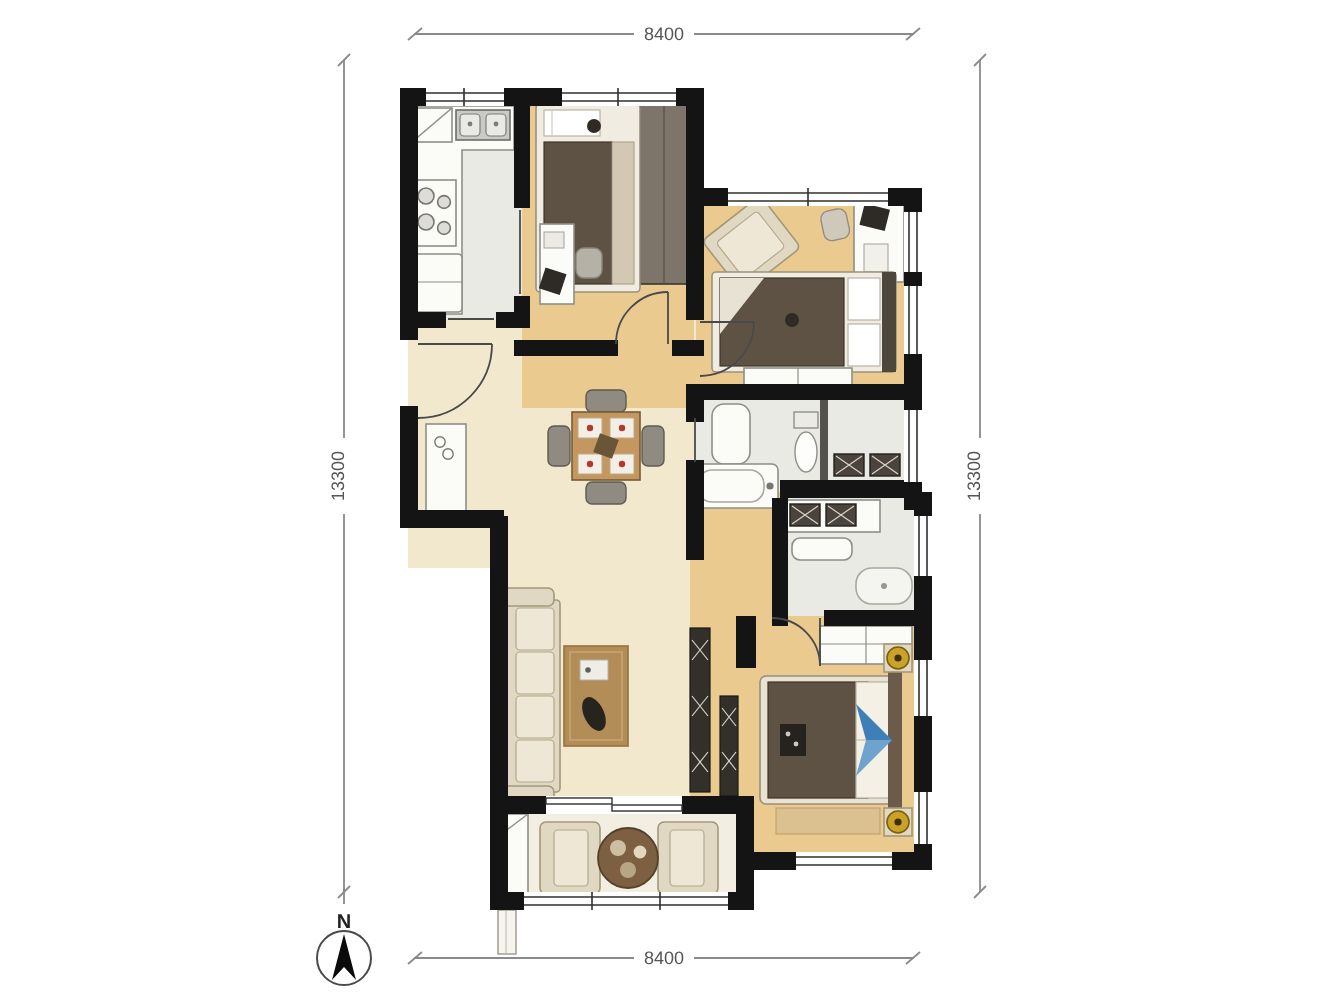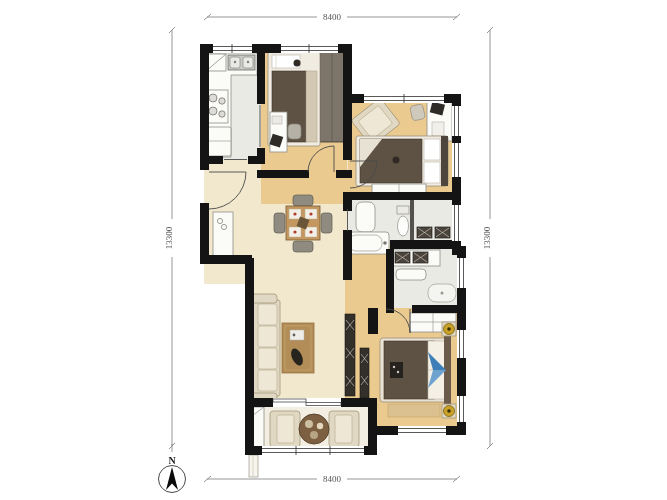--- a/index.html
+++ b/index.html
@@ -1,17 +1,17 @@
 <!DOCTYPE html>
 <html style="--wall: #141414; --floor_wood: #ebca90; --floor_cream: #f1e8cd; --floor_tile: #eaeae5; --floor_balcony: #f2eee2; --furniture_dark: #5d5244; --accent_blue: #3f7fb8; --accent_gold: #c9a227; --accent_red: #b03a2e; --dim_line: #8a8a8a; --dim_text: #555555;"><head>
 <meta charset="utf-8">
 <style>
   html,body{margin:0;padding:0;background:#fff;}
   .stage{position:relative;width:667px;height:500px;background:#ffffff;overflow:hidden;
-         font-family:Liberation Serif, serif;}
+         font-family:Liberation Sans, sans-serif;}
   svg{position:absolute;left:0;top:0;}
   .wall{fill:var(--wall,#141414);}
   .winfill{fill:#ffffff;}
   .winline{stroke:#2f2f2f;stroke-width:0.8;}
   .wintick{stroke:#2f2f2f;stroke-width:0.8;}
   .floor-tile{fill:var(--floor_tile,#eaeae5);}
   .floor-wood{fill:var(--floor_wood,#ebca90);}
   .floor-cream{fill:var(--floor_cream,#f1e8cd);}
   .floor-balcony{fill:var(--floor_balcony,#f2eee2);}
   .furn-white{fill:#fbfbf8;stroke:#8f8f88;stroke-width:0.8;}

